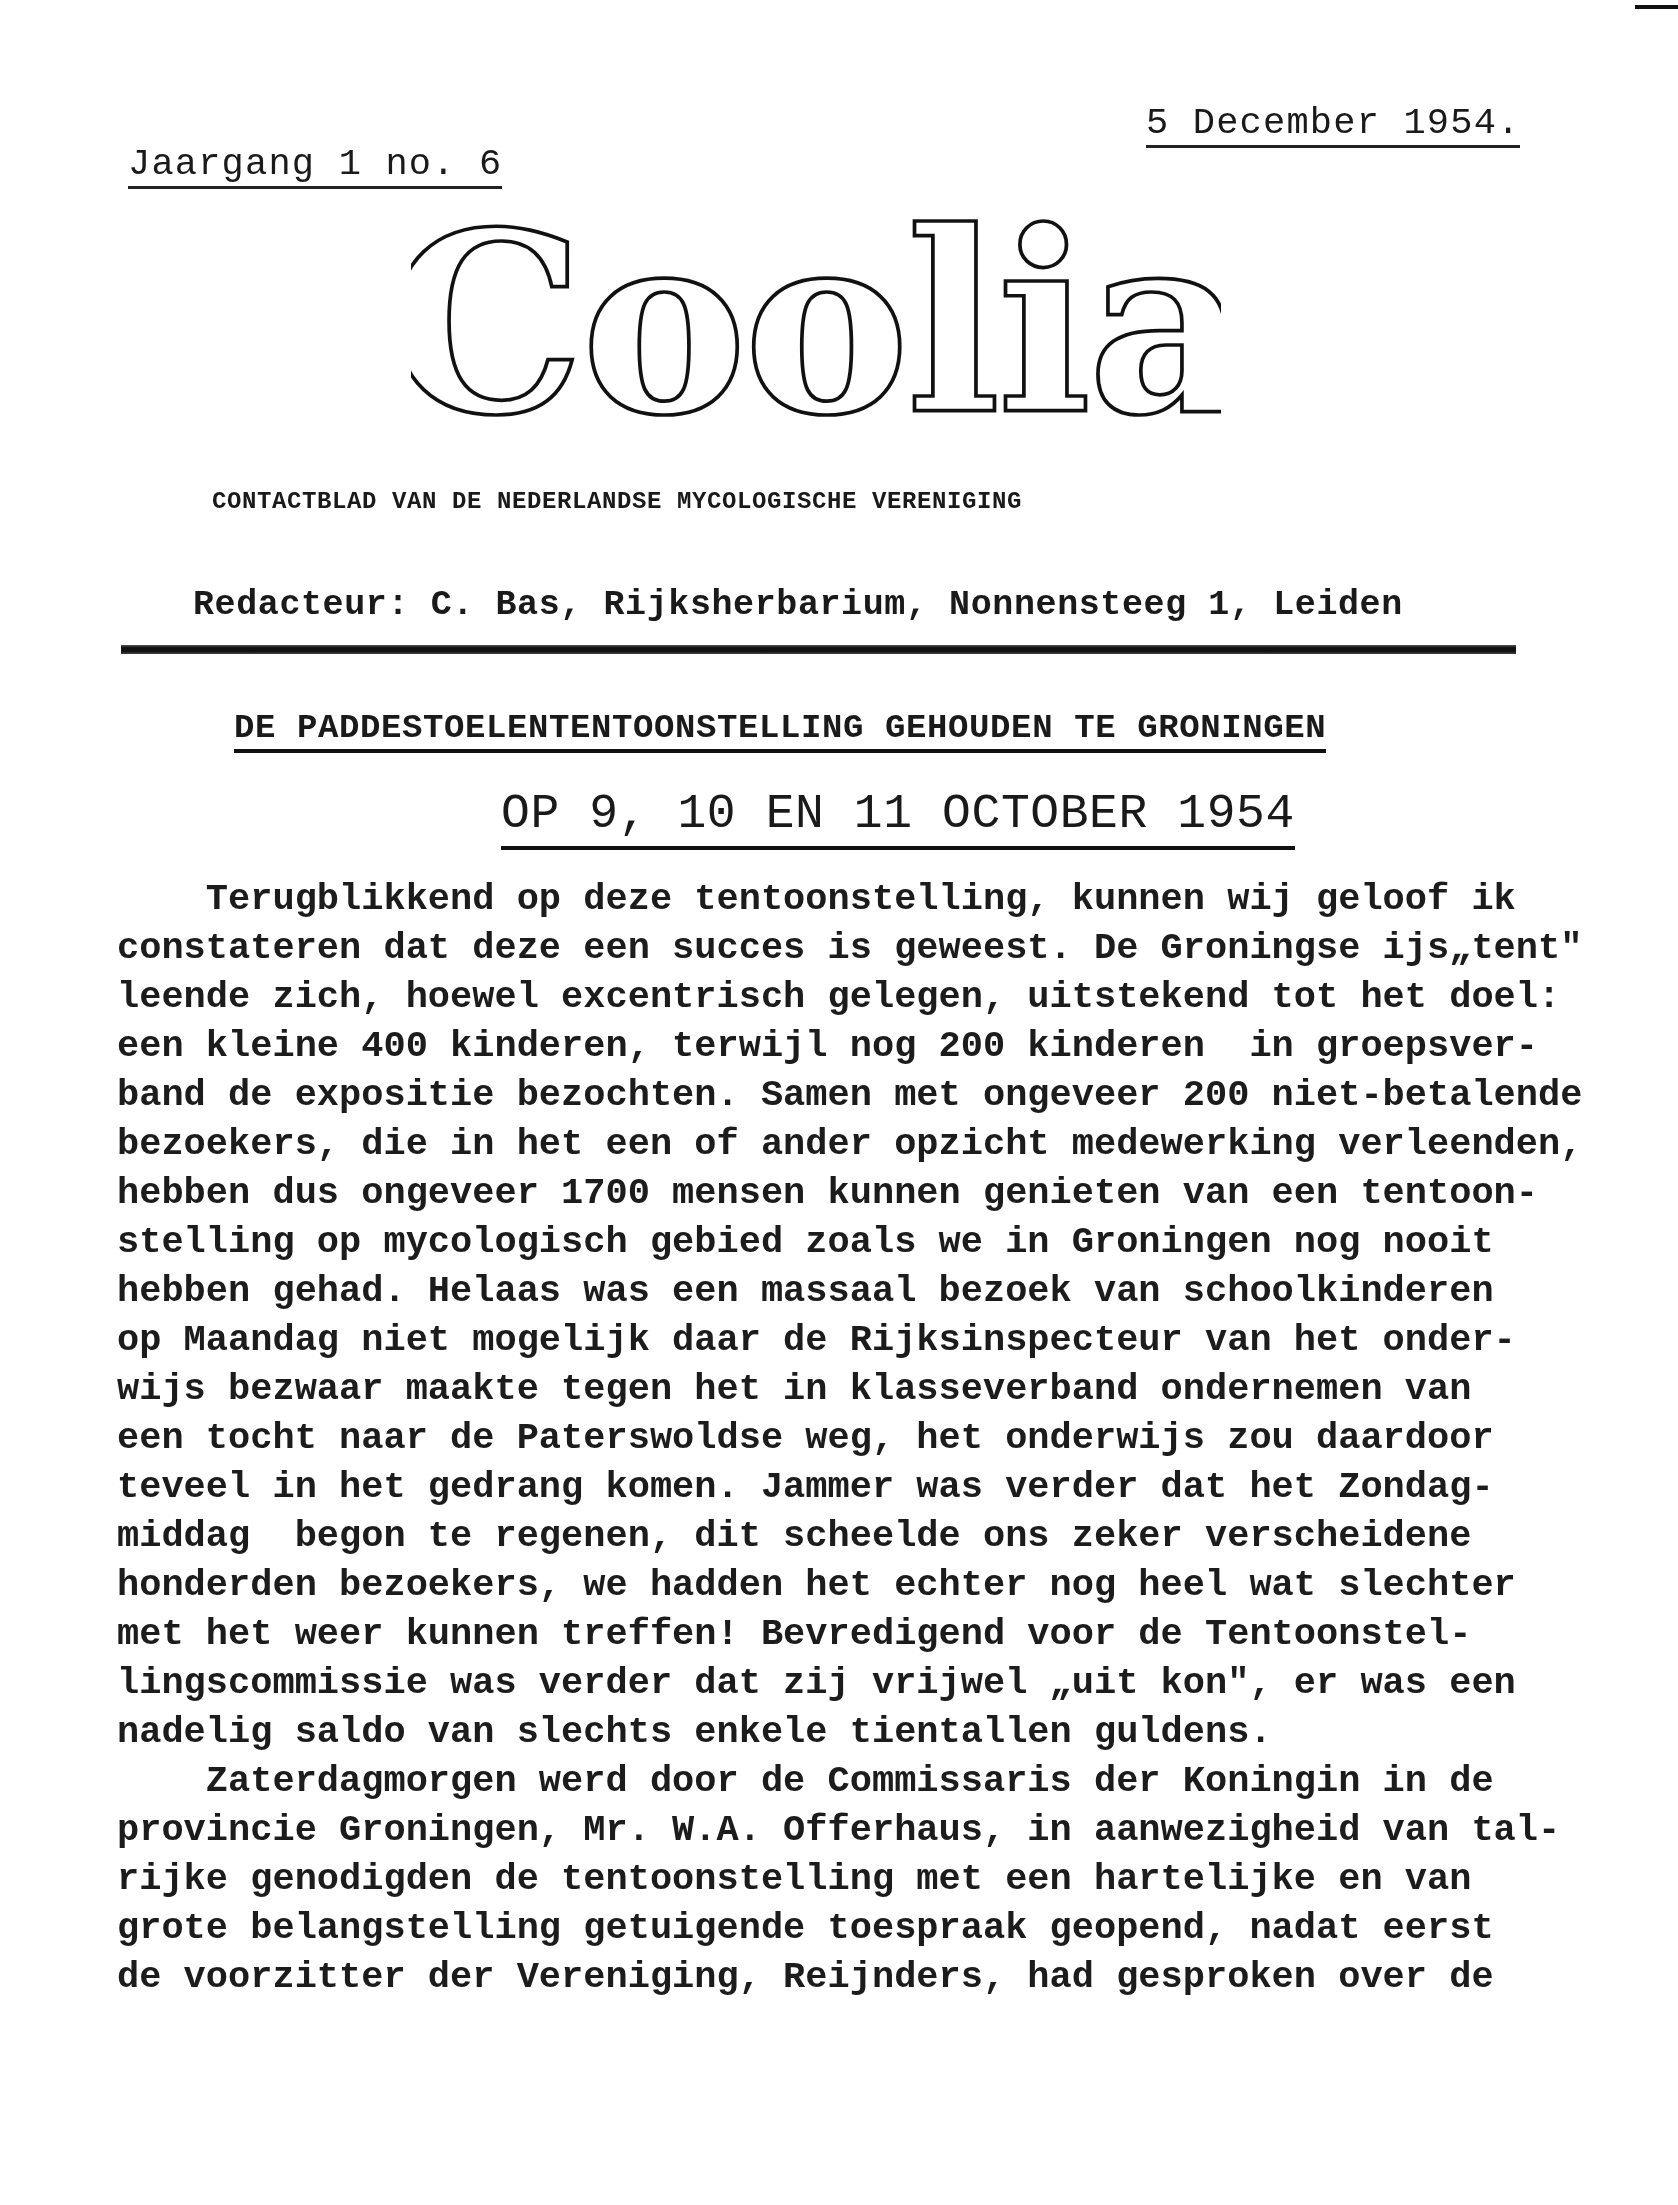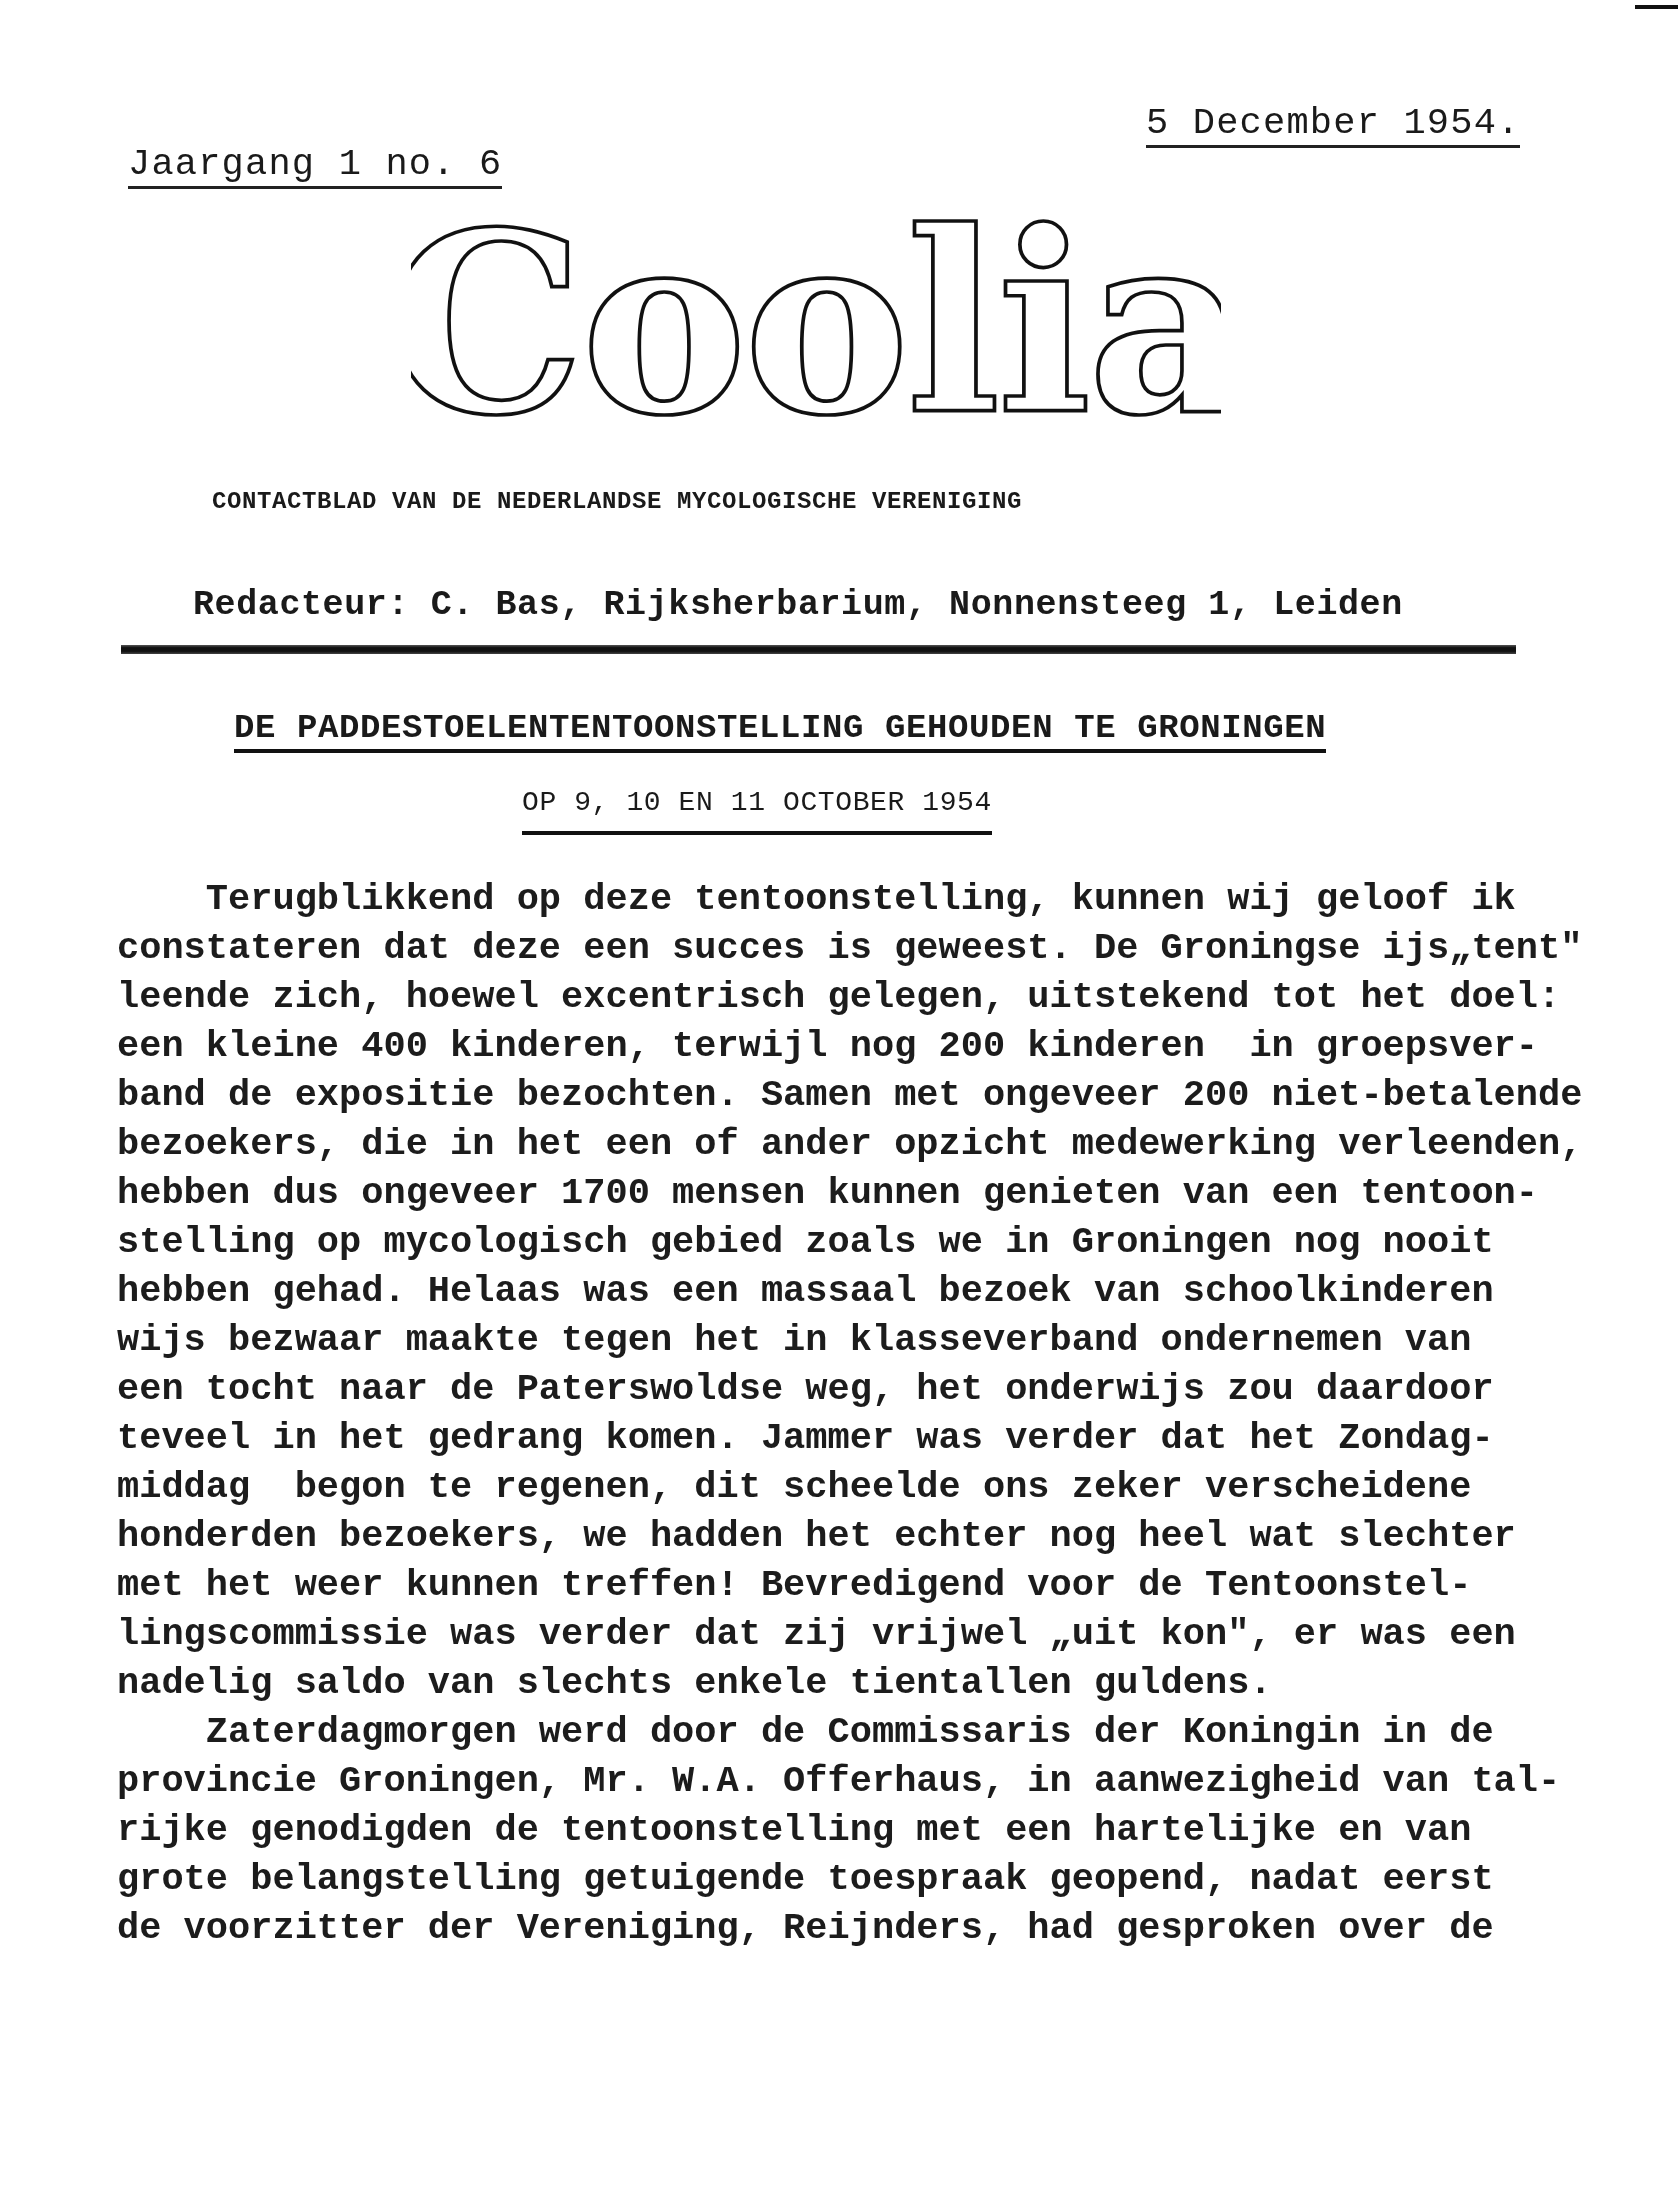--- a/index.html
+++ b/index.html
@@ -36,23 +36,23 @@
     .rule {
       position: absolute; left: 121px; top: 645px; width: 1395px; height: 8.7px;
       background: linear-gradient(#555 0, #111 30%, #111 70%, #444 100%);
     }
     .headline1 {
       position: absolute; left: 234px; top: 710px;
       font-size: 34px; font-weight: bold; letter-spacing: 0.6px; white-space: nowrap;
       border-bottom: 4.4px solid #111; padding-bottom: 1.2px; line-height: 1.1;
     }
     .headline2 {
-      position: absolute; left: 522px; top: 788px;
-      font-size: 28px; letter-spacing: 0.6px; white-space: nowrap;
-      border-bottom: 4.4px solid #111; padding-bottom: 12px; line-height: 1.1;
+      position: absolute; left: 501px; top: 788px;
+      font-size: 48px; letter-spacing: 0.6px; white-space: nowrap;
+      border-bottom: 4.4px solid #111; padding-bottom: 5px; line-height: 1.1;
     }
     .body-text {
       position: absolute; left: 117px; top: 875px; width: 1495px;
       font-size: 37px; line-height: 49px; font-weight: bold; color: #1c1c1c;
     }
     .line { white-space: pre; display: block; height: 49px; }
   </style>
 </head>
 <body>
 
@@ -77,20 +77,21 @@
 <div class="body-text">
   <span class="line">    Terugblikkend op deze tentoonstelling, kunnen wij geloof ik</span>
   <span class="line">constateren dat deze een succes is geweest. De Groningse ijs„tent"</span>
   <span class="line">leende zich, hoewel excentrisch gelegen, uitstekend tot het doel:</span>
   <span class="line">een kleine 400 kinderen, terwijl nog 200 kinderen  in groepsver-</span>
   <span class="line">band de expositie bezochten. Samen met ongeveer 200 niet-betalende</span>
   <span class="line">bezoekers, die in het een of ander opzicht medewerking verleenden,</span>
   <span class="line">hebben dus ongeveer 1700 mensen kunnen genieten van een tentoon-</span>
   <span class="line">stelling op mycologisch gebied zoals we in Groningen nog nooit</span>
   <span class="line">hebben gehad. Helaas was een massaal bezoek van schoolkinderen</span>
+  <span class="line">op Maandag niet mogelijk daar de Rijksinspecteur van het onder-</span>
   <span class="line">wijs bezwaar maakte tegen het in klasseverband ondernemen van</span>
   <span class="line">een tocht naar de Paterswoldse weg, het onderwijs zou daardoor</span>
   <span class="line">teveel in het gedrang komen. Jammer was verder dat het Zondag-</span>
   <span class="line">middag  begon te regenen, dit scheelde ons zeker verscheidene</span>
   <span class="line">honderden bezoekers, we hadden het echter nog heel wat slechter</span>
   <span class="line">met het weer kunnen treffen! Bevredigend voor de Tentoonstel-</span>
   <span class="line">lingscommissie was verder dat zij vrijwel „uit kon", er was een</span>
   <span class="line">nadelig saldo van slechts enkele tientallen guldens.</span>
   <span class="line">    Zaterdagmorgen werd door de Commissaris der Koningin in de</span>
   <span class="line">provincie Groningen, Mr. W.A. Offerhaus, in aanwezigheid van tal-</span>

